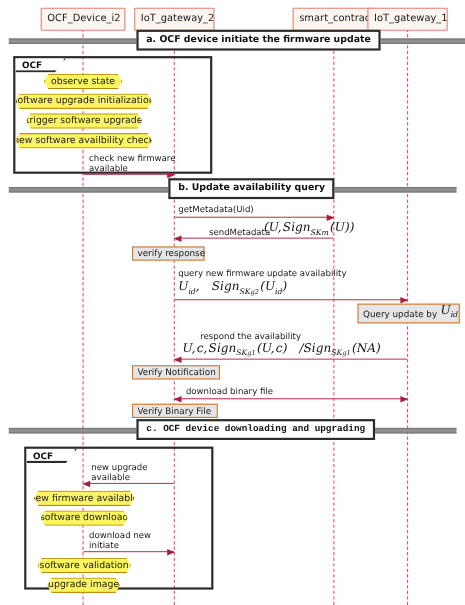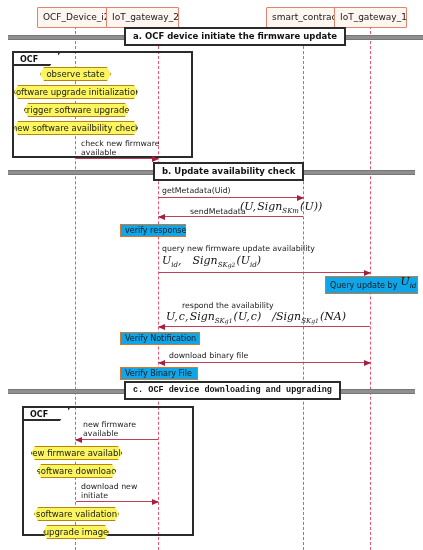--- a/index.html
+++ b/index.html
@@ -59,21 +59,21 @@
     background:#fbf55f;border:1px solid #b8860b;
     color:#1a1a1a;font-size:8.5px;line-height:11px;
     padding:1px 9px;white-space:nowrap;height:14px;
     clip-path:polygon(4px 0,calc(100% - 4px) 0,100% 50%,calc(100% - 4px) 100%,4px 100%,0 50%);
     display:flex;align-items:center;justify-content:center;
   }
 
   
   .note{
     position:absolute;box-sizing:border-box;
-    background:#0ea5e9;border:1px solid #d4792a;
+    background:#e5e5e5;border:1px solid #d4792a;
     color:#1a1a1a;font-size:8px;line-height:11px;
     padding:1px 4px;white-space:nowrap;
     display:flex;align-items:center;
   }
 
   
   .msg{position:absolute;height:0;border-top:1px solid #c0405a;}
   .ah{position:absolute;width:0;height:0;top:-3.5px;}
   .ah.r{right:-1px;border-left:7px solid #a81f3d;border-top:3.5px solid transparent;border-bottom:3.5px solid transparent;}
   .ah.l{left:-1px;border-right:7px solid #a81f3d;border-top:3.5px solid transparent;border-bottom:3.5px solid transparent;}
@@ -95,21 +95,21 @@
 <body>
 
 <div class="canvas">
 
   <div class="lifeline" style="left:75px;"></div>
   <div class="lifeline" style="left:158px;"></div>
   <div class="lifeline" style="left:303px;"></div>
   <div class="lifeline" style="left:370px;"></div>
 
   <div class="participant" style="left:37px;top:7px;width:77px;">OCF_Device_i2</div>
-  <div class="participant" style="left:106px;top:7px;width:73px;">IoT_gateway_2</div>
+  <div class="participant" style="left:122px;top:7px;width:73px;">IoT_gateway_2</div>
   <div class="participant" style="left:266px;top:7px;width:75px;">smart_contract</div>
   <div class="participant" style="left:334px;top:7px;width:73px;">IoT_gateway_1</div>
 
   <div class="sep" style="top:32px;padding-left:39px;">
     <div class="bar"></div>
     <div class="lbl" style="left:124px;">a. OCF device initiate the firmware update</div>
   </div>
 
   <div class="frame" style="left:12px;top:51px;width:181px;height:107px;">
     <div class="frame-tab">OCF</div>
@@ -121,21 +121,21 @@
   <div class="hex" style="left:14px;top:121px;width:124px;">new software availbility check</div>
 
   <div class="mlbl" style="left:81px;top:139px;">check new firmware</div>
   <div class="mlbl" style="left:81px;top:148px;">available</div>
   <div class="msg" style="left:76px;top:158px;width:82px;">
     <span class="ah r"></span>
   </div>
 
   <div class="sep" style="top:167px;">
     <div class="bar"></div>
-    <div class="lbl" style="left:153px;">b. Update availability check</div>
+    <div class="lbl" style="left:153px;">b. Update availability query</div>
   </div>
 
   <div class="mlbl" style="left:162px;top:186px;">getMetadata(Uid)</div>
   <div class="msg" style="left:159px;top:197px;width:144px;">
     <span class="ah r"></span>
   </div>
 
   <div class="mlbl" style="left:190px;top:207px;">sendMetadata</div>
   <div class="math" style="left:240px;top:200px;">
     (<span class="up">U</span>, <span class="up">Sign</span><sub>SKm</sub> (<span class="up">U</span>))
@@ -181,21 +181,21 @@
 
   <div class="sep" style="top:386px;font-family:Liberation Mono, monospace;">
     <div class="bar"></div>
     <div class="lbl" style="left:124px;">c. OCF device downloading and upgrading</div>
   </div>
 
   <div class="frame" style="left:22px;top:406px;width:172px;height:130px;">
     <div class="frame-tab">OCF</div>
   </div>
 
-  <div class="mlbl" style="left:83px;top:420px;">new firmware</div>
+  <div class="mlbl" style="left:83px;top:420px;">new upgrade</div>
   <div class="mlbl" style="left:83px;top:429px;">available</div>
   <div class="msg" style="left:76px;top:439px;width:82px;">
     <span class="ah l"></span>
   </div>
 
   <div class="hex" style="left:31px;top:446px;width:91px;">new firmware available</div>
   <div class="hex" style="left:37px;top:464px;width:79px;">software download</div>
 
   <div class="mlbl" style="left:81px;top:482px;">download new</div>
   <div class="mlbl" style="left:81px;top:491px;">initiate</div>

